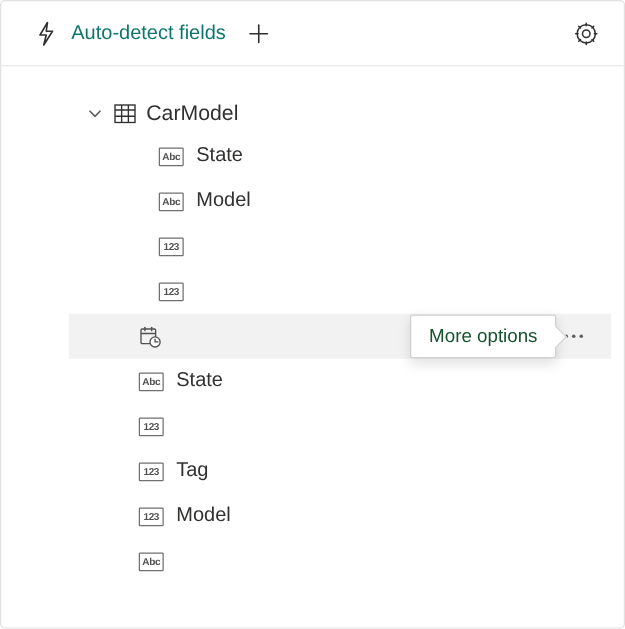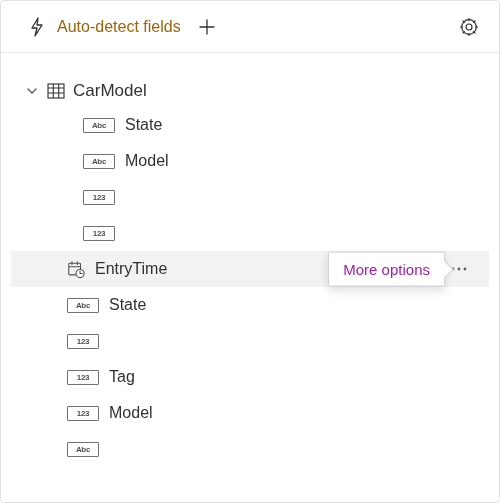--- a/index.html
+++ b/index.html
@@ -27,34 +27,35 @@
     border-bottom: 1px solid #e8e8e8;
     gap: 4px;
   }
   .toolbar-btn {
     display: flex;
     align-items: center;
     gap: 10px;
     padding: 4px 6px;
     cursor: pointer;
     font-size: 16px;
-    color: #a16207;
+    color: #0f766e;
   }
   .toolbar-spacer { flex: 1; }
   .icon-box {
     display: inline-flex;
     align-items: center;
     justify-content: center;
     width: 20px;
     height: 20px;
   }
   .body {
     padding: 24px 10px 10px 10px;
     flex: 1;
     overflow: auto;
+    margin-left: 44px;
   }
   .tree-root {
     display: flex;
     align-items: center;
     gap: 8px;
     padding: 4px 8px 4px 14px;
     cursor: pointer;
     font-size: 17px;
   }
   .tree-children {
@@ -71,21 +72,21 @@
     position: relative;
     cursor: default;
   }
   .field-row.indented {
     padding-left: 72px;
   }
   .field-row.selected {
     background: #f2f2f2;
   }
   .type-icon {
-    width: 32px;
+    width: 20px;
     height: 15px;
     border: 1px solid #707070;
     border-radius: 1px;
     display: flex;
     align-items: center;
     justify-content: center;
     font-size: 8px;
     font-weight: 600;
     letter-spacing: -0.3px;
     color: #505050;
@@ -110,21 +111,21 @@
   .tooltip {
     position: absolute;
     right: 44px;
     top: 50%;
     transform: translateY(-50%);
     background: #ffffff;
     border: 1px solid #d0d0d0;
     box-shadow: 0 4px 10px rgba(0,0,0,0.12);
     padding: 8px 14px;
     font-size: 15px;
-    color: #a21caf;
+    color: #14532d;
     border-radius: 2px;
     white-space: nowrap;
   }
   .tooltip::after {
     content: "";
     position: absolute;
     right: -7px;
     top: 50%;
     transform: translateY(-50%) rotate(45deg);
     width: 12px;
@@ -207,21 +208,20 @@
           <span class="type-icon nobox">
             <svg width="19" height="19" viewBox="0 0 20 20" stroke="#505050" stroke-width="1.2" fill="none">
               <rect x="2" y="3" width="13" height="13" rx="1"></rect>
               <line x1="2" y1="7" x2="15" y2="7"></line>
               <line x1="5.5" y1="1.5" x2="5.5" y2="4.5" stroke-linecap="round"></line>
               <line x1="11.5" y1="1.5" x2="11.5" y2="4.5" stroke-linecap="round"></line>
               <circle cx="14.5" cy="14.5" r="4.5" fill="#fff"></circle>
               <path d="M14.5 12 V14.5 H17" stroke-linecap="round"></path>
             </svg>
           </span>
-          <span>EntryTime</span>
           <div class="tooltip">More options</div>
           <div class="more-btn">
             <svg width="18" height="4" viewBox="0 0 18 4" fill="#605e5c">
               <circle cx="3" cy="2" r="1.4"></circle>
               <circle cx="9" cy="2" r="1.4"></circle>
               <circle cx="15" cy="2" r="1.4"></circle>
             </svg>
           </div>
         </div>
         <div class="field-row">

